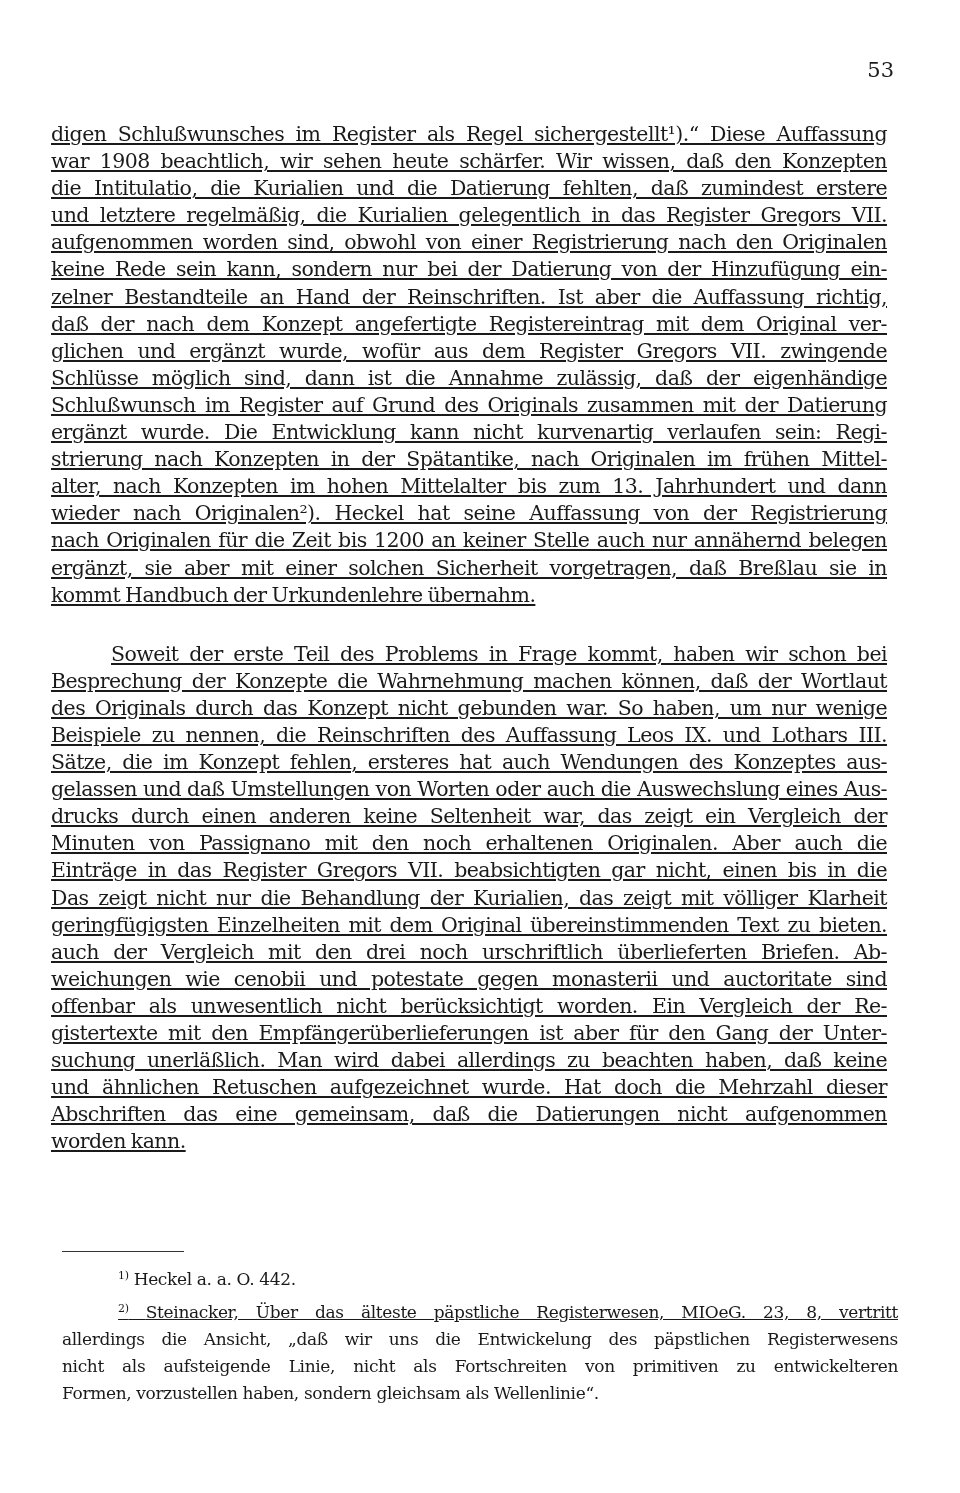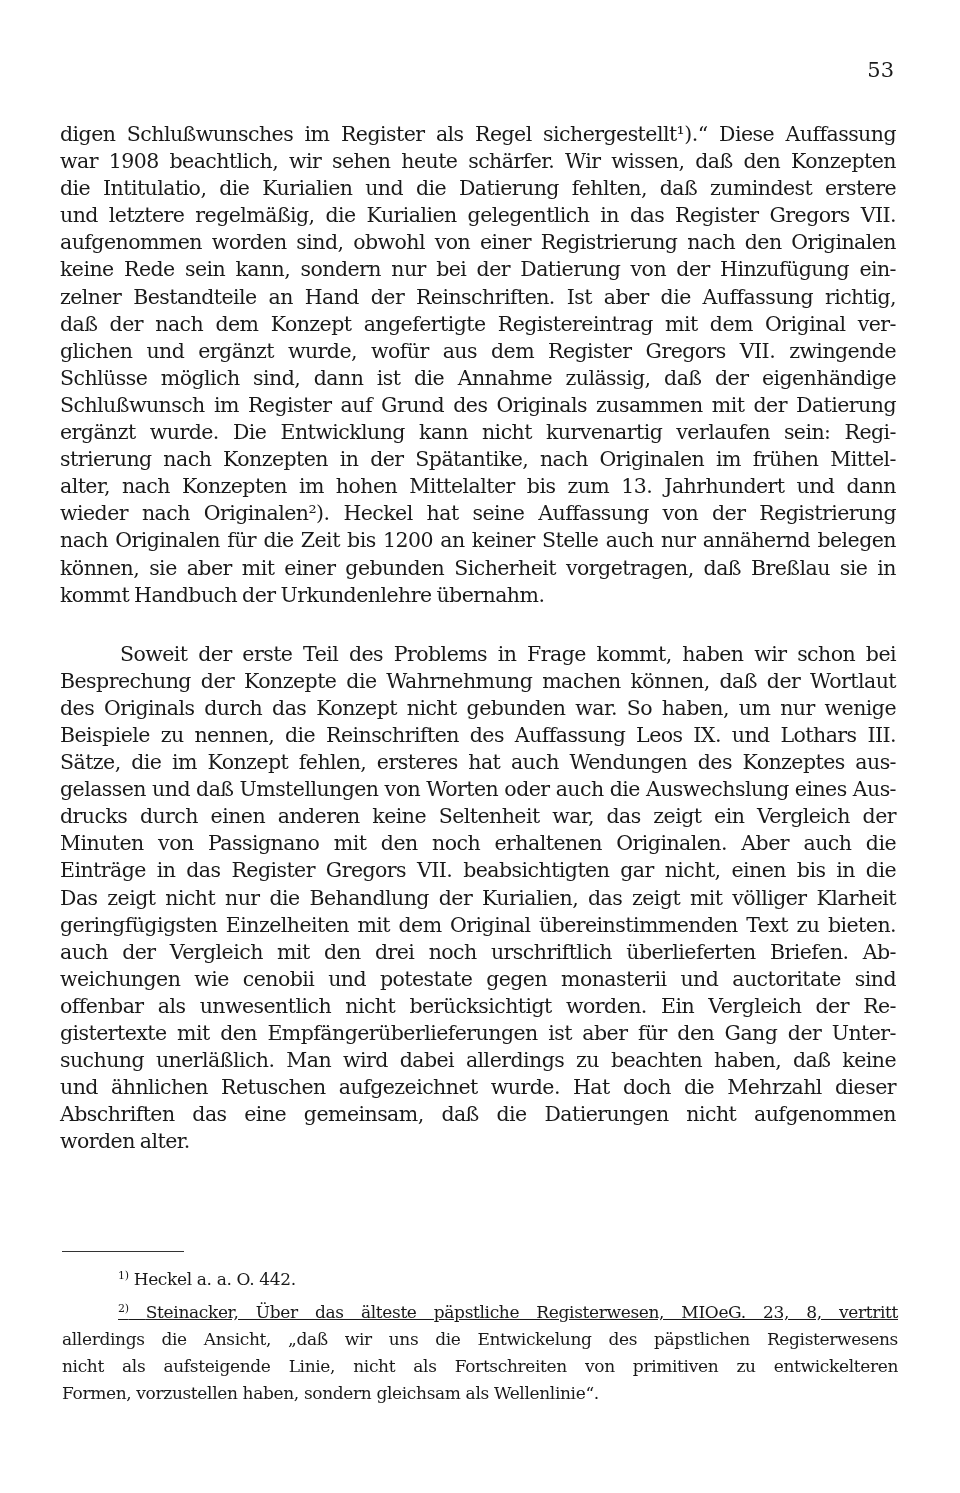--- a/index.html
+++ b/index.html
@@ -1,19 +1,19 @@
 <!DOCTYPE html>
 <html><head>
 <meta charset="utf-8">
 <style>
   html, body { margin:0; padding:0; background:#ffffff; }
   body { width:960px; height:1493px; position:relative; overflow:hidden;
          font-family:"DejaVu Serif","Liberation Serif",serif; color:#1a1a1a; }
   .page-num { position:absolute; top:58px; right:66px; font-size:21px; }
-  .body-text { position:absolute; left:60px; top:121px; width:836px; }
+  .body-text { position:absolute; left:51px; top:121px; width:836px;text-decoration:underline; }
   .line { display:block; height:27.1px; line-height:27.1px; font-size:20.5px;
           text-align:justify; text-align-last:justify; white-space:nowrap; overflow:visible;
           letter-spacing:-0.55px; word-spacing:-1px; }
   .line.last { text-align-last:left; }
   .line.indent { padding-left:60px;margin-top:32px; }
   sup { font-size:12px; line-height:0; vertical-align:7px; }
   .rule { position:absolute; left:62px; top:1251px; width:122px; height:0;
           border-top:1.5px solid #333; }
   .fn-area { position:absolute; left:62px; top:1266px; width:836px; }
   .fn-line { display:block; height:27px; line-height:27px; font-size:17px;
@@ -39,41 +39,41 @@
   <span class="line" style="word-spacing: -1px;">zelner Bestandteile an Hand der Reinschriften. Ist aber die Auffassung richtig,</span>
   <span class="line" style="word-spacing: -1px;">daß der nach dem Konzept angefertigte Registereintrag mit dem Original ver-</span>
   <span class="line" style="word-spacing: -1px;">glichen und ergänzt wurde, wofür aus dem Register Gregors VII. zwingende</span>
   <span class="line" style="word-spacing: -1px;">Schlüsse möglich sind, dann ist die Annahme zulässig, daß der eigenhändige</span>
   <span class="line" style="word-spacing: -1px;">Schlußwunsch im Register auf Grund des Originals zusammen mit der Datierung</span>
   <span class="line" style="word-spacing: -1px;">ergänzt wurde. Die Entwicklung kann nicht kurvenartig verlaufen sein: Regi-</span>
   <span class="line" style="word-spacing: -1px;">strierung nach Konzepten in der Spätantike, nach Originalen im frühen Mittel-</span>
   <span class="line" style="word-spacing: -1px;">alter, nach Konzepten im hohen Mittelalter bis zum 13. Jahrhundert und dann</span>
   <span class="line" style="word-spacing: -1px;">wieder nach Originalen²). Heckel hat seine Auffassung von der Registrierung</span>
   <span class="line" style="word-spacing: -1px;">nach Originalen für die Zeit bis 1200 an keiner Stelle auch nur annähernd belegen</span>
-  <span class="line" style="word-spacing: -1px;">können, sie aber mit einer gebunden Sicherheit vorgetragen, daß Breßlau sie in</span>
+  <span class="line" style="word-spacing: -1px;">ergänzt, sie aber mit einer solchen Sicherheit vorgetragen, daß Breßlau sie in</span>
   <span class="line last">kommt Handbuch der Urkundenlehre übernahm.</span>
   <span class="line indent" style="word-spacing: -1px;">Soweit der erste Teil des Problems in Frage kommt, haben wir schon bei</span>
   <span class="line" style="word-spacing: -1px;">Besprechung der Konzepte die Wahrnehmung machen können, daß der Wortlaut</span>
   <span class="line" style="word-spacing: -1px;">des Originals durch das Konzept nicht gebunden war. So haben, um nur wenige</span>
   <span class="line" style="word-spacing: -1px;">Beispiele zu nennen, die Reinschriften des Auffassung Leos IX. und Lothars III.</span>
   <span class="line" style="word-spacing: -1px;">Sätze, die im Konzept fehlen, ersteres hat auch Wendungen des Konzeptes aus-</span>
   <span class="line" style="word-spacing: -1px;">gelassen und daß Umstellungen von Worten oder auch die Auswechslung eines Aus-</span>
   <span class="line" style="word-spacing: -1px;">drucks durch einen anderen keine Seltenheit war, das zeigt ein Vergleich der</span>
   <span class="line" style="word-spacing: -1px;">Minuten von Passignano mit den noch erhaltenen Originalen. Aber auch die</span>
   <span class="line" style="word-spacing: -1px;">Einträge in das Register Gregors VII. beabsichtigten gar nicht, einen bis in die</span>
   <span class="line" style="word-spacing: -1px;">Das zeigt nicht nur die Behandlung der Kurialien, das zeigt mit völliger Klarheit</span>
   <span class="line" style="word-spacing: -1px;">geringfügigsten Einzelheiten mit dem Original übereinstimmenden Text zu bieten.</span>
   <span class="line" style="word-spacing: -1px;">auch der Vergleich mit den drei noch urschriftlich überlieferten Briefen. Ab-</span>
   <span class="line" style="word-spacing: -1px;">weichungen wie cenobii und potestate gegen monasterii und auctoritate sind</span>
   <span class="line" style="word-spacing: -1px;">offenbar als unwesentlich nicht berücksichtigt worden. Ein Vergleich der Re-</span>
   <span class="line" style="word-spacing: -1px;">gistertexte mit den Empfängerüberlieferungen ist aber für den Gang der Unter-</span>
   <span class="line" style="word-spacing: -1px;">suchung unerläßlich. Man wird dabei allerdings zu beachten haben, daß keine</span>
   <span class="line" style="word-spacing: -1px;">und ähnlichen Retuschen aufgezeichnet wurde. Hat doch die Mehrzahl dieser</span>
   <span class="line" style="word-spacing: -1px;">Abschriften das eine gemeinsam, daß die Datierungen nicht aufgenommen</span>
-  <span class="line last">worden alter.</span>
+  <span class="line last">worden kann.</span>
 </div>
 
 <div class="rule"></div>
 
 <div class="fn-area">
   <span class="fn-line indent last first"><sup class="fn">1)</sup> <span>Heckel a. a. O. 442.</span></span>
   <span class="fn-line indent" style="word-spacing: 0px; text-decoration: underline;"><sup class="fn">2)</sup> <span>Steinacker, Über das älteste päpstliche Registerwesen, MIOeG. 23, 8, vertritt</span></span>
   <span class="fn-line" style="word-spacing: 0px;">allerdings die Ansicht, „daß wir uns die Entwickelung des päpstlichen Registerwesens</span>
   <span class="fn-line" style="word-spacing: 0px;">nicht als aufsteigende Linie, nicht als Fortschreiten von primitiven zu entwickelteren</span>
   <span class="fn-line last">Formen, vorzustellen haben, sondern gleichsam als Wellenlinie“.</span>

